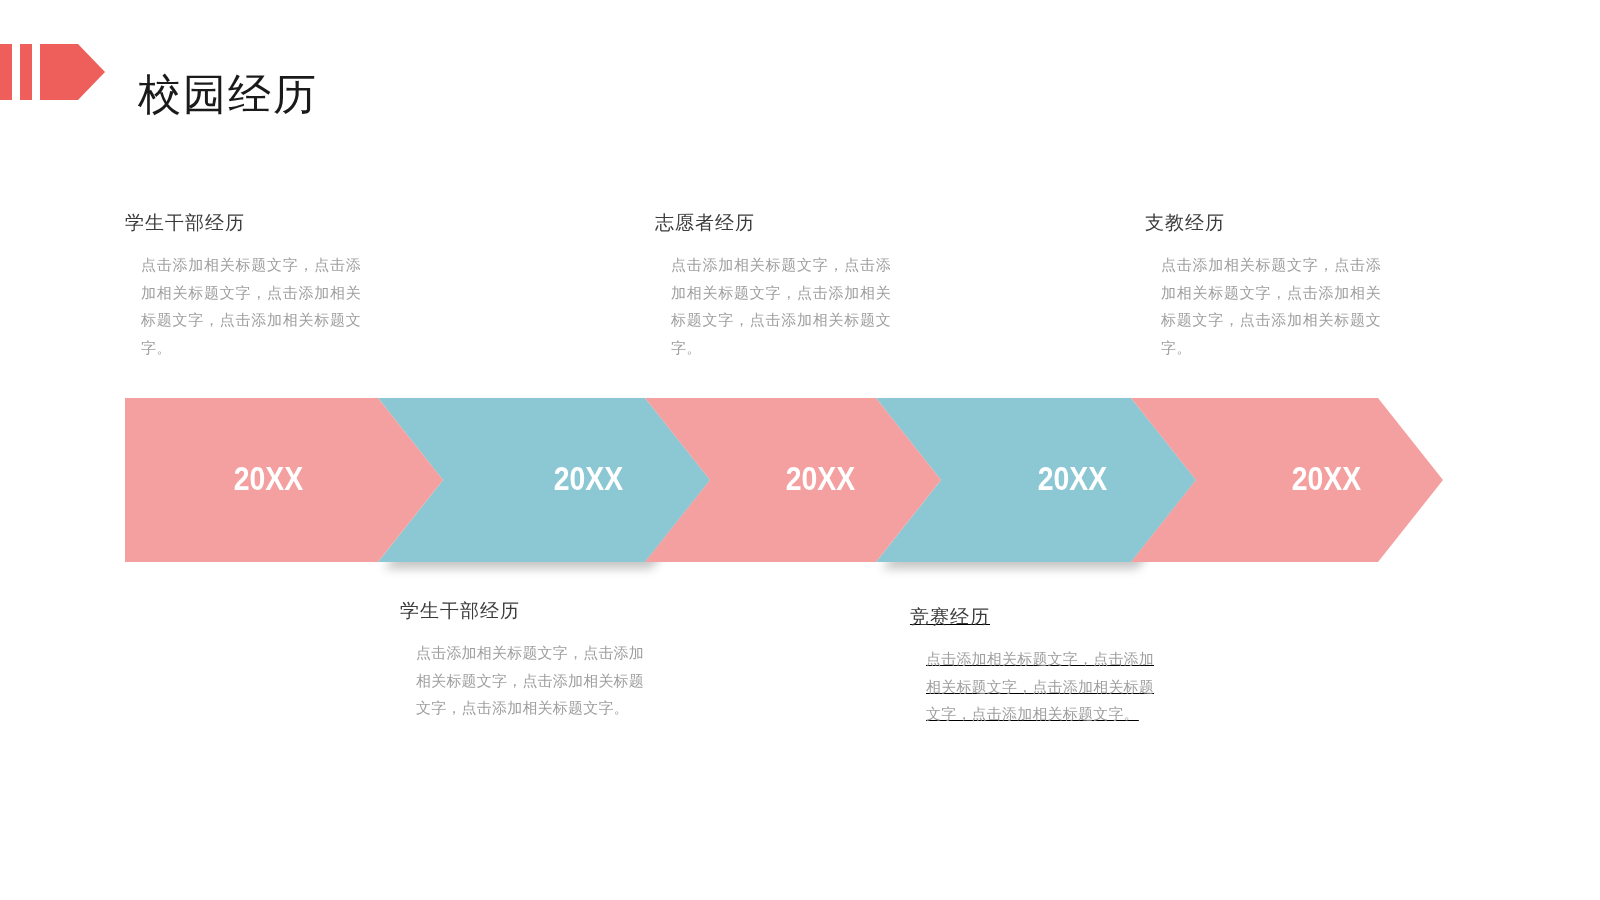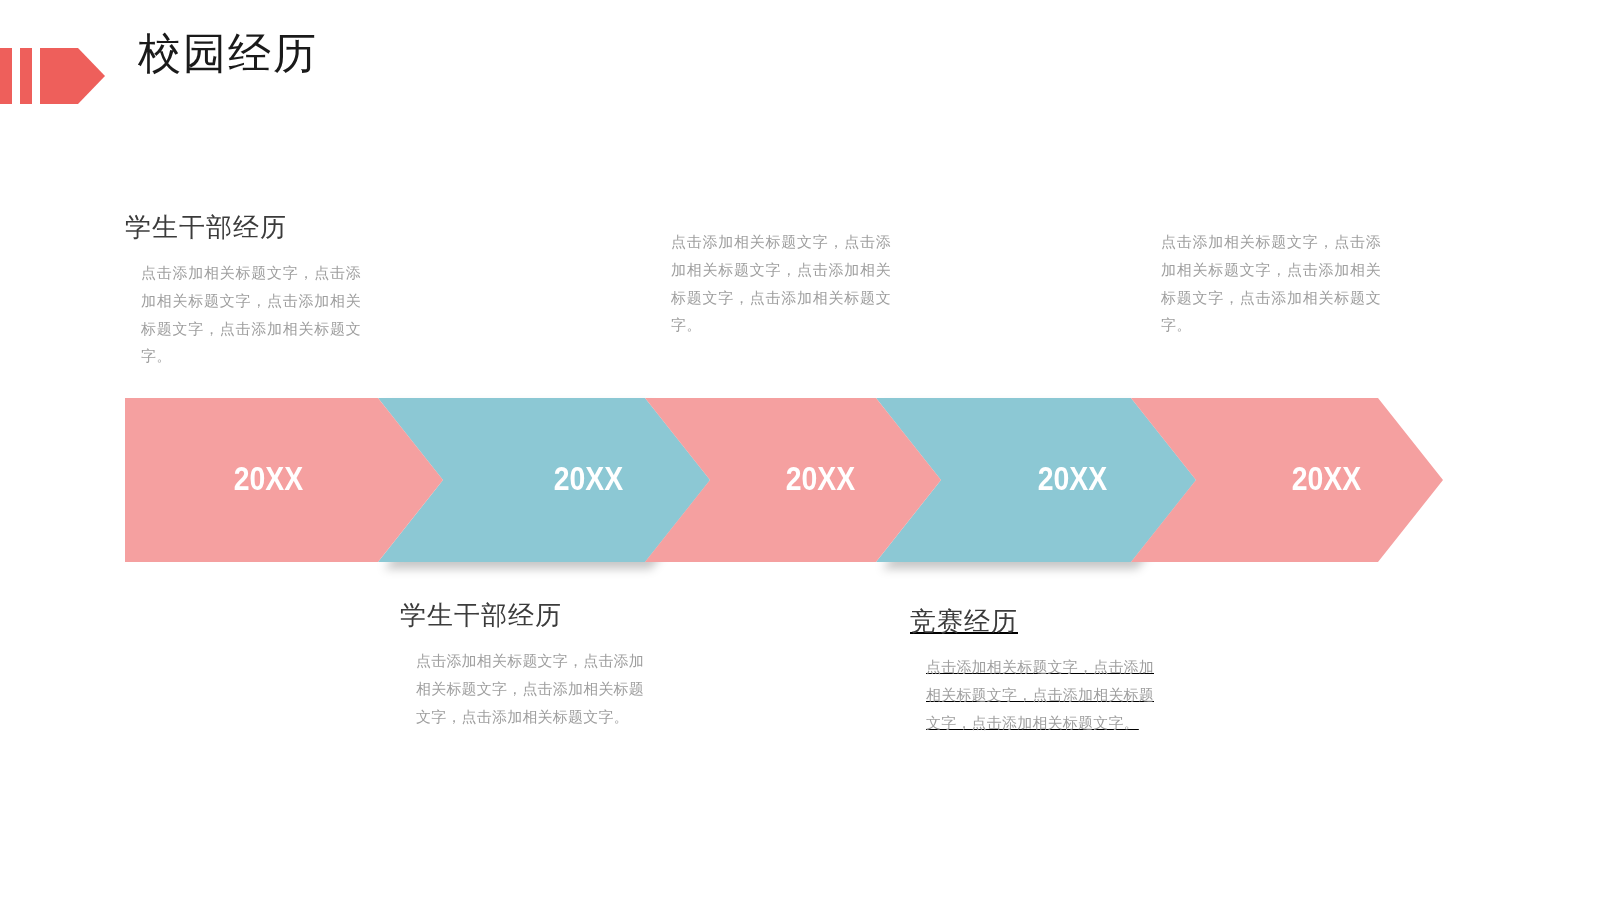--- a/index.html
+++ b/index.html
@@ -15,21 +15,21 @@
     position: relative;
   }
 
   
   .header {
     position: absolute;
     left: 0;
     top: 44px;
     height: 60px;
     display: flex;
-    align-items: flex-end;
+    align-items: flex-start;
   }
   .deco {
     position: relative;
     width: 110px;
     height: 56px;
     display: block;
   }
   .deco svg { display: block; }
 
   .page-title {
@@ -41,21 +41,21 @@
     font-weight: 400;
     white-space: nowrap;
   }
 
   
   .info-block {
     position: absolute;
     width: 252px;
   }
   .info-title {
-    font-size: 26px;
+    font-size: 19px;
     color: #3b3b3b;
     line-height: 1.2;
     letter-spacing: 1px;
     margin: 0 0 14px 0;
     font-weight: 400;
     white-space: nowrap;
   }
   .info-body {
     font-size: 15px;
     color: #9e9e9e;
@@ -144,24 +144,26 @@
 <div class="chev-label c3">20XX</div>
 <div class="chev-label c4">20XX</div>
 <div class="chev-label c5">20XX</div>
 
 <div class="info-block b1">
   <h2 class="info-title">学生干部经历</h2>
   <p class="info-body">点击添加相关标题文字，点击添加相关标题文字，点击添加相关标题文字，点击添加相关标题文字。</p>
 </div>
 
 <div class="info-block b2">
+  <h2 class="info-title">志愿者经历</h2>
   <p class="info-body">点击添加相关标题文字，点击添加相关标题文字，点击添加相关标题文字，点击添加相关标题文字。</p>
 </div>
 
 <div class="info-block b3">
+  <h2 class="info-title">支教经历</h2>
   <p class="info-body">点击添加相关标题文字，点击添加相关标题文字，点击添加相关标题文字，点击添加相关标题文字。</p>
 </div>
 
 <div class="info-block b4">
   <h2 class="info-title">学生干部经历</h2>
   <p class="info-body">点击添加相关标题文字，点击添加相关标题文字，点击添加相关标题文字，点击添加相关标题文字。</p>
 </div>
 
 <div class="info-block b5">
   <h2 class="info-title">竞赛经历</h2>

